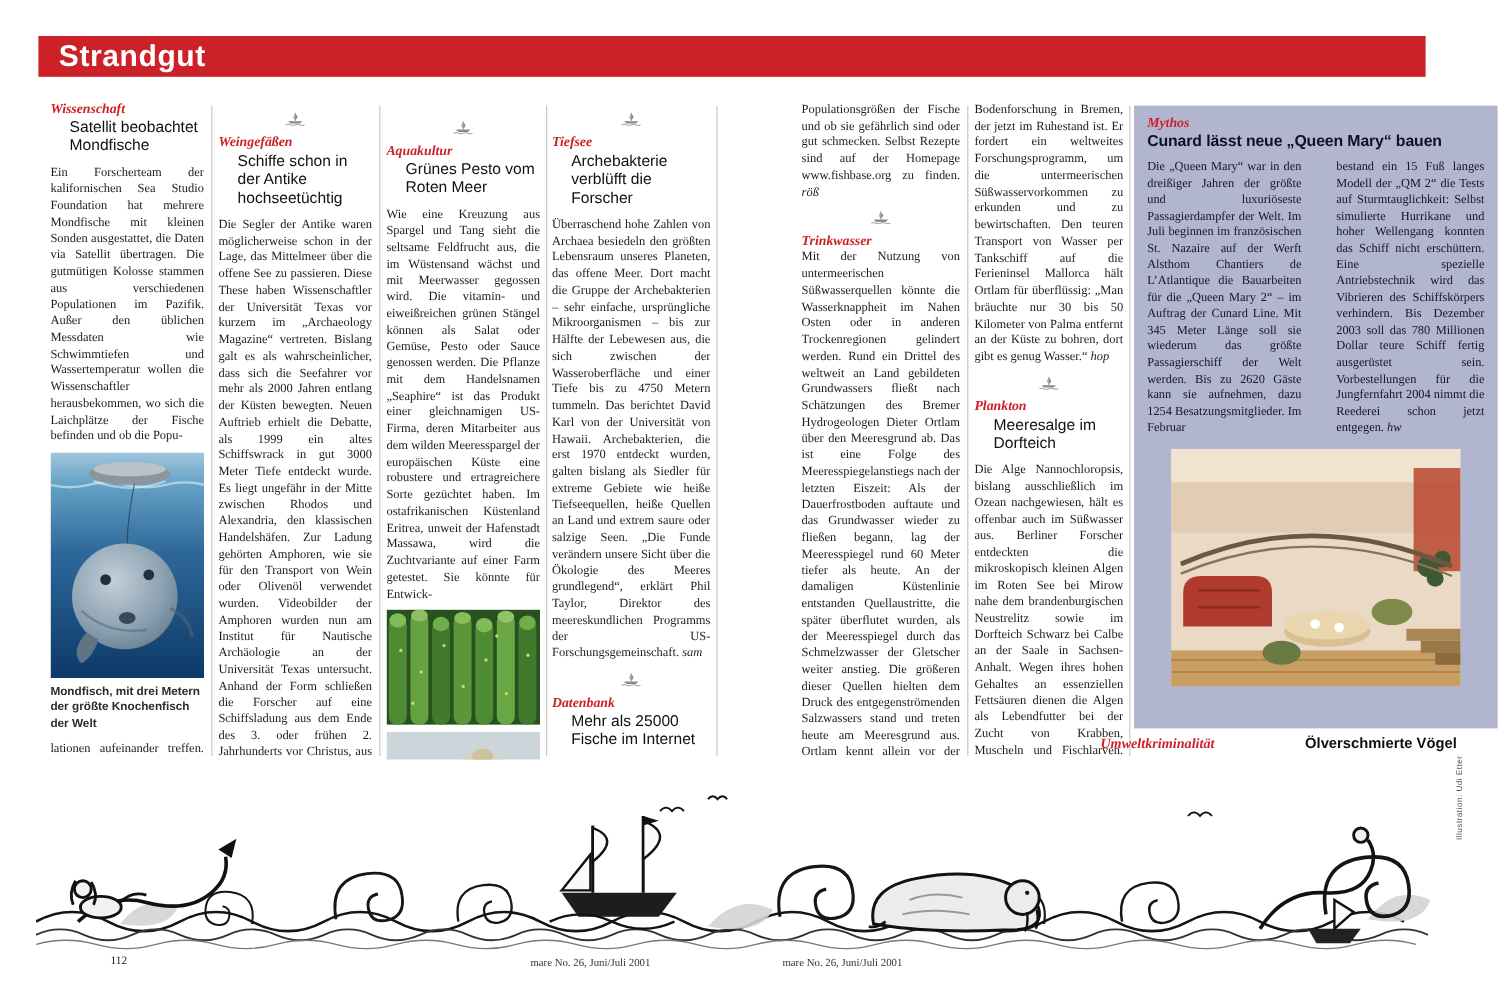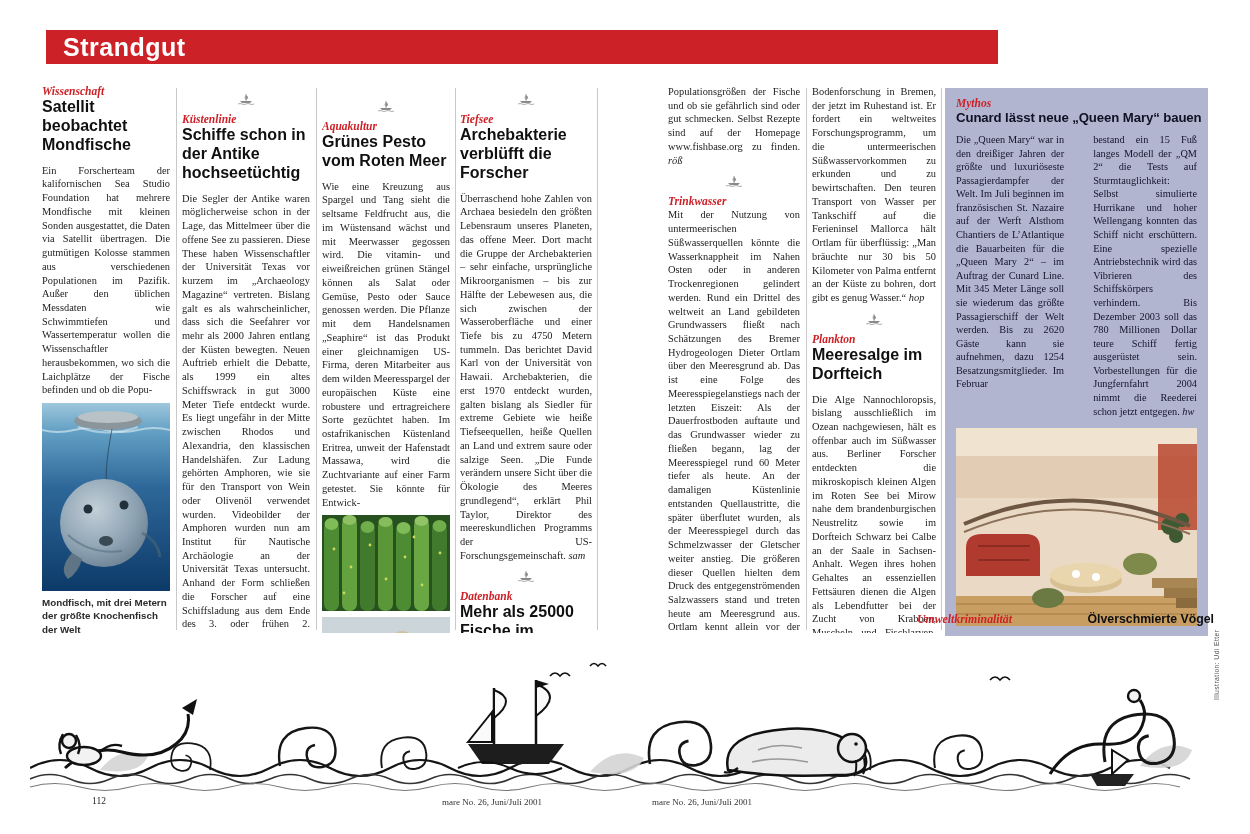--- a/index.html
+++ b/index.html
@@ -5,40 +5,40 @@
   :root{
     --red:#cc2127;
     --ink:#1c1c1c;
     --mythos-bg:#b1b5cf;
     --mythos-ink:#14142c;
   }
   html,body{margin:0;padding:0;background:#fff;}
   #spread{position:relative;width:1250px;height:834px;background:#fff;overflow:hidden;
           font-family:"Liberation Serif",serif;color:var(--ink);}
   
-  .header-bar{position:absolute;left:46px;top:30px;width:952px;height:34px;background:var(--red);}
+  .header-bar{position:absolute;left:32px;top:30px;width:1156px;height:34px;background:var(--red);}
   .header-title{font-family:"Liberation Sans",sans-serif;font-weight:bold;font-size:25px;
                 color:#fff;padding:3px 0 0 17px;letter-spacing:.5px;}
   
   .vline{position:absolute;top:88px;width:1px;height:542px;background:#c9c9c9;}
   
   .col{position:absolute;top:85px;width:128px;height:548px;overflow:hidden;}
   .label{font-family:"Liberation Serif",serif;font-style:italic;font-weight:bold;
          font-size:11.5px;color:var(--red);margin:0 0 1px 0;}
-  .headline{font-family:"Liberation Sans",sans-serif;font-weight:bold;font-size:16px;
-            line-height:1.18;color:#101010;margin:0 0 9px 0;}
+  .headline{font-family:"Liberation Sans",sans-serif;font-weight:normal;font-size:13px;
+            line-height:1.18;color:#101010;margin:0 0 9px 16px;}
   .body{font-size:10.4px;line-height:1.32;text-align:justify;margin:0 0 6px 0;
         hyphens:auto;overflow-wrap:break-word;}
   .sig{font-style:italic;}
   .ornament{height:14px;display:flex;align-items:center;justify-content:center;margin:7px 0;}
   .photo{width:100%;display:block;margin:6px 0 5px 0;}
   .caption{font-family:"Liberation Sans",sans-serif;font-weight:bold;font-size:9.8px;
            line-height:1.35;color:#2b2b2b;margin:0 0 8px 0;}
   
-  .mythos-box{position:absolute;left:945px;top:88px;width:263px;min-height:519px;
+  .mythos-box{position:absolute;left:945px;top:88px;width:303px;min-height:519px;
               background:var(--mythos-bg);box-sizing:border-box;padding:9px 11px 10px 11px;color:var(--mythos-ink);}
   .mythos-box .label{margin-bottom:0;}
   .mythos-headline{font-family:Liberation Sans, sans-serif;font-weight:bold;font-size:13.2px;
                    letter-spacing:-.1px;white-space:nowrap;color:#101024;margin:1px 0 8px 0;}
   .mythos-cols{display:flex;gap:29px;}
   .mythos-cols .body{font-size:10.3px;color:var(--mythos-ink);}
   .mythos-photo{width:100%;display:block;margin-top:4px;border:0;}
   .mythos-caption{font-family:"Liberation Sans",sans-serif;font-weight:bold;font-size:9.8px;
                   line-height:1.4;color:#14142c;margin-top:7px;}
   
@@ -112,21 +112,21 @@
   <div class="col" style="left:182px">
     <div class="ornament">
         <svg width="16" height="12" viewBox="0 0 16 12">
           <path d="M2 8 L14 8 L12 10 L4 10 Z" fill="#8b8b8b"></path>
           <path d="M8 1 L8 8" stroke="#8b8b8b" stroke-width="0.8"></path>
           <path d="M8 2 Q12 4.5 8 7 Z" fill="#8b8b8b"></path>
           <path d="M8 2 Q5 4.5 8 7 Z" fill="#a8a8a8"></path>
           <path d="M0 11 Q2 10 4 11 Q6 12 8 11 Q10 10 12 11 Q14 12 16 11" stroke="#8b8b8b" stroke-width="0.7" fill="none"></path>
         </svg>
       </div>
-    <div class="label">Küstenlinie</div>
+    <div class="label">Weingefäßen</div>
     <div class="headline">Schiffe schon in der Antike hochseetüchtig</div>
     <p class="body">
       <span>Die Segler der Antike waren möglicherweise schon in der Lage, das Mittelmeer über die offene See zu passieren. Diese These haben Wissenschaftler der Universität Texas vor kurzem im „Archaeology Magazine“ vertreten. Bislang galt es als wahrscheinlicher, dass sich die Seefahrer vor mehr als 2000 Jahren entlang der Küsten bewegten. Neuen Auftrieb erhielt die Debatte, als 1999 ein altes Schiffswrack in gut 3000 Meter Tiefe entdeckt wurde. Es liegt ungefähr in der Mitte zwischen Rhodos und Alexandria, den klassischen Handelshäfen. Zur Ladung gehörten Amphoren, wie sie für den Transport von Wein oder Olivenöl verwendet wurden. Videobilder der Amphoren wurden nun am Institut für Nautische Archäologie an der Universität Texas untersucht. Anhand der Form schließen die Forscher auf eine Schiffsladung aus dem Ende des 3. oder frühen 2. Jahrhunderts vor Christus, aus der hellenistischen Periode. Mehr als sechs verschiedene Typen von Weingefäßen wurden unter den etwa 2500 Amphoren identifiziert. Auf den Fotos waren auch mehrere Bleianker und ein Metalltopf zu erkennen.</span>
       
     </p>
   </div>
 
   <div class="col" style="left:322px">
     <div class="ornament" style="margin-top:14px">
         <svg width="16" height="12" viewBox="0 0 16 12">

